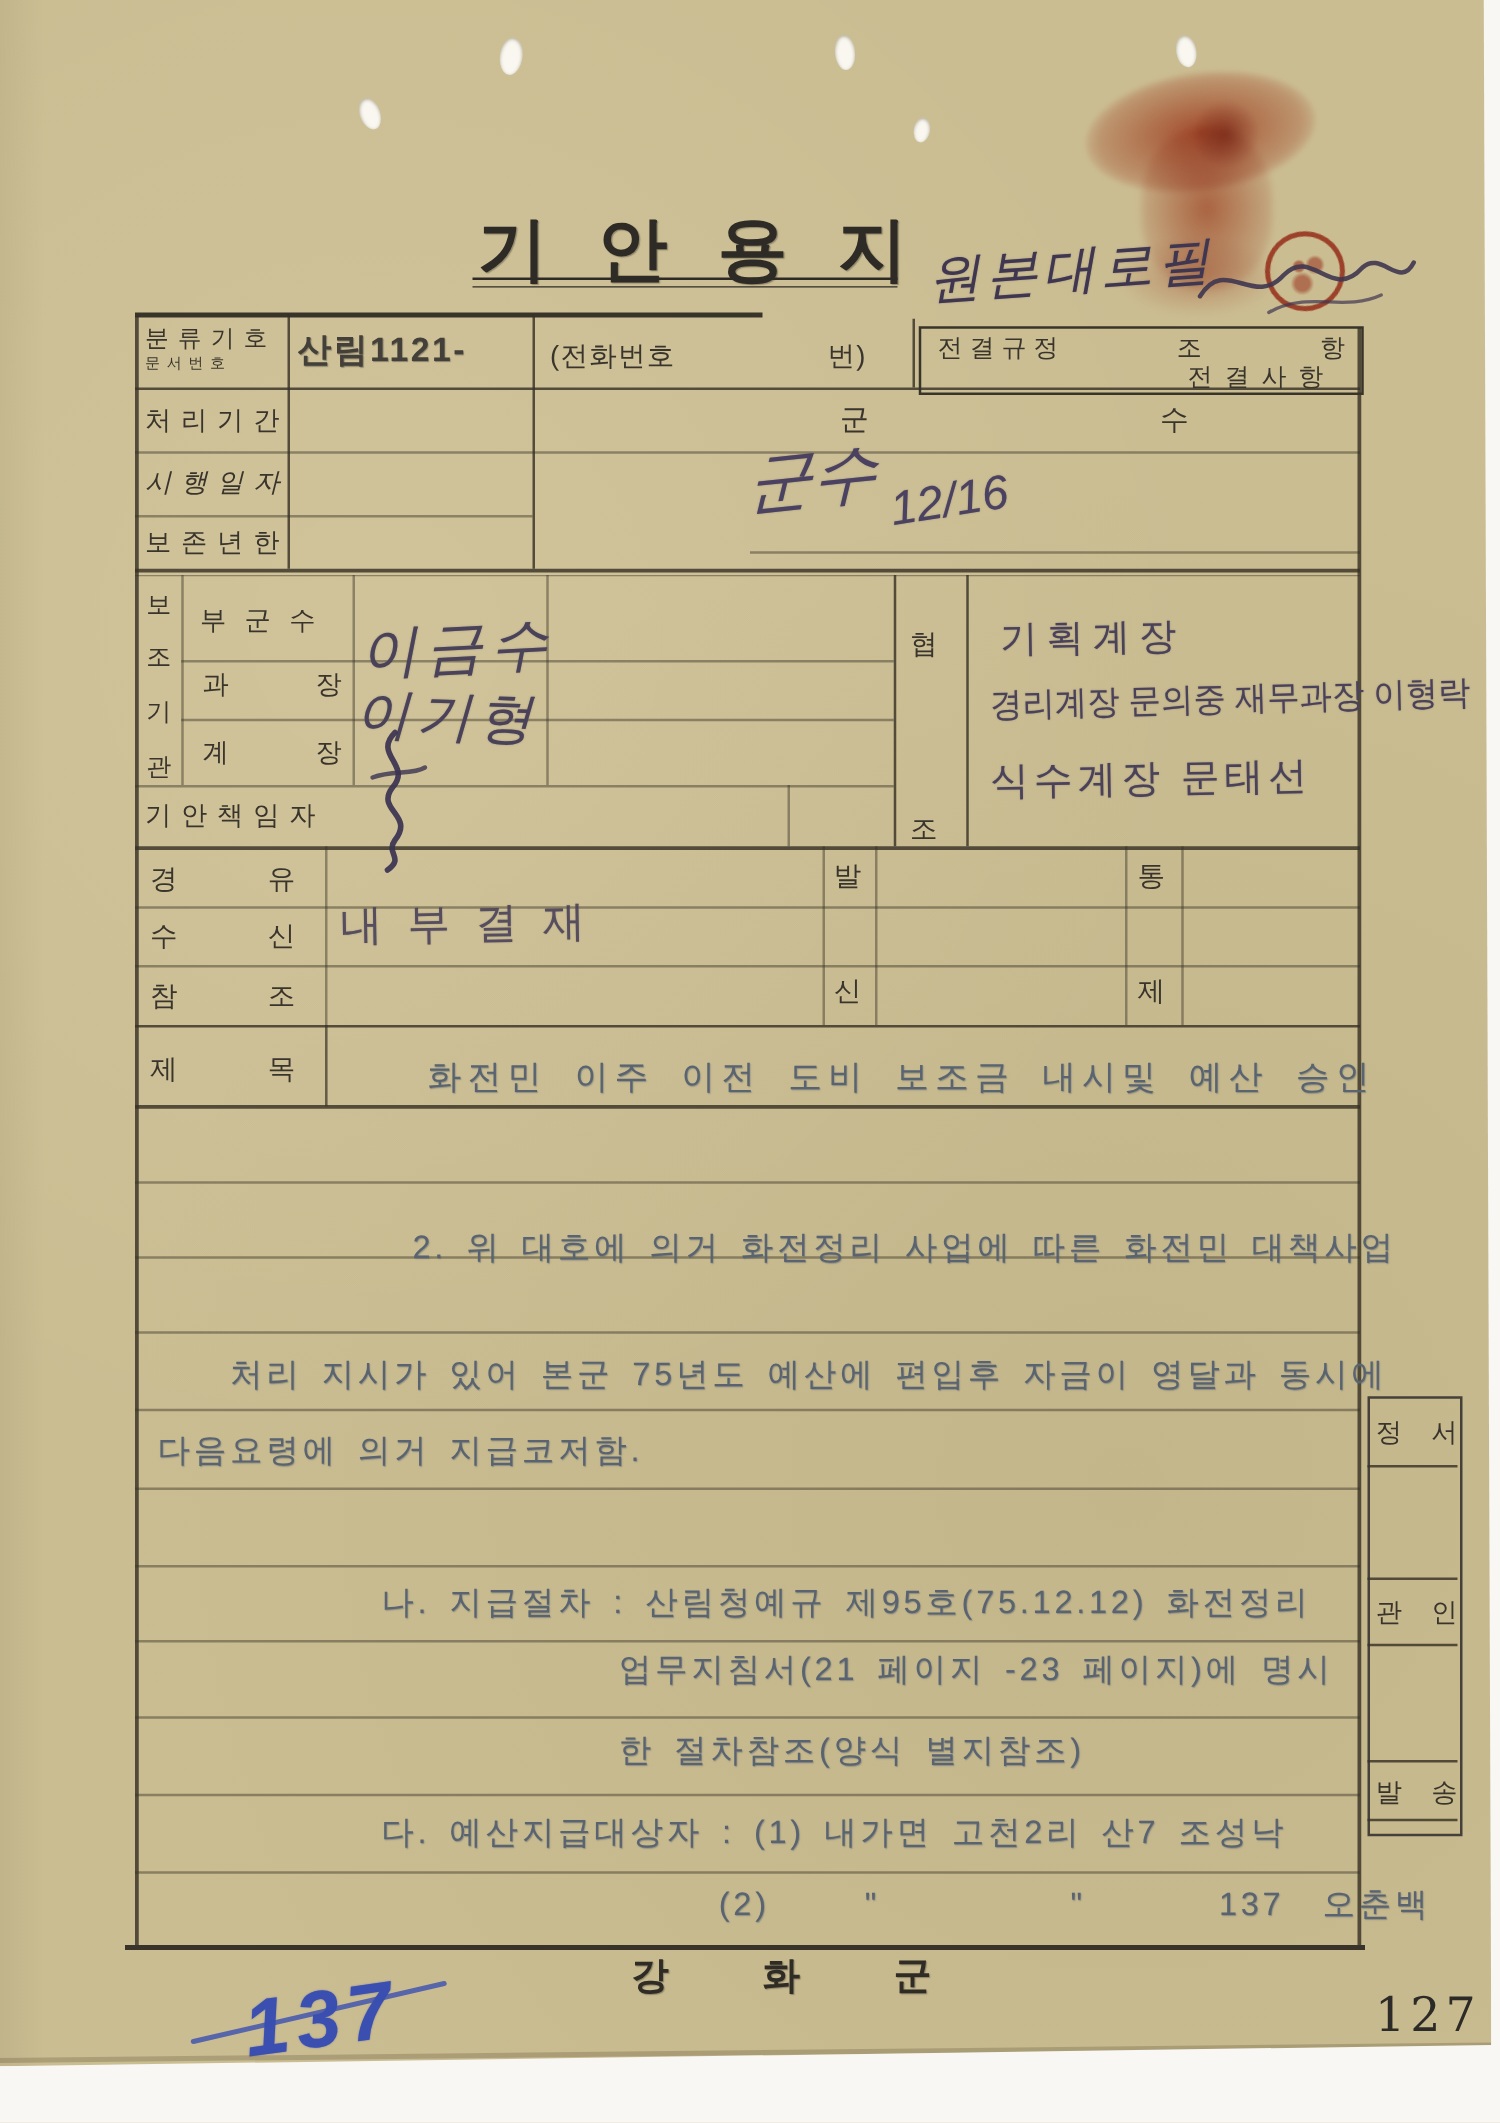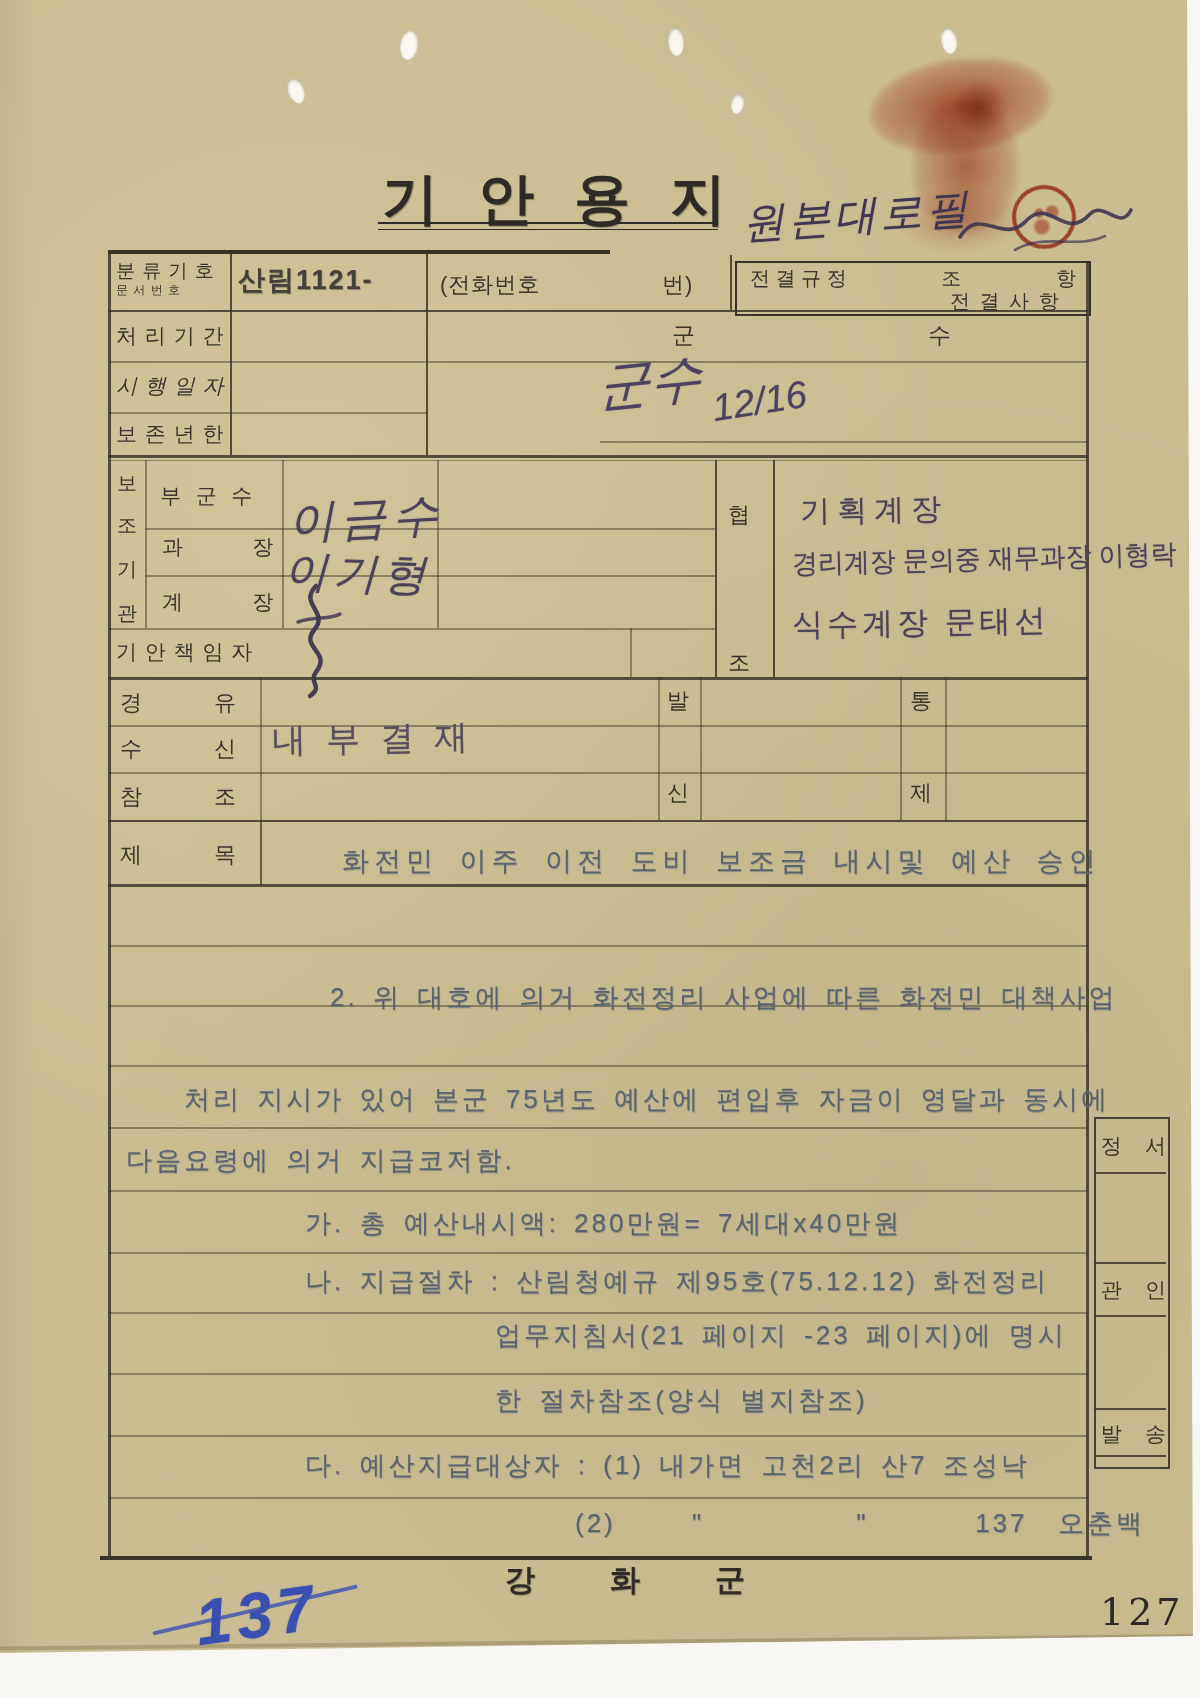--- a/index.html
+++ b/index.html
@@ -150,21 +150,20 @@
   <div class="hl faint" style="left:108px;top:1252px;width:980px;"></div>
   <div class="hl faint" style="left:108px;top:1312px;width:980px;"></div>
   <div class="hl faint" style="left:108px;top:1373px;width:980px;"></div>
   <div class="hl faint" style="left:108px;top:1435px;width:980px;"></div>
   <div class="hl faint" style="left:108px;top:1497px;width:980px;"></div>
   <div class="hl heavy" style="left:100px;top:1556px;width:992px;height:4px;"></div>
 
   <div class="typed" style="left:330px;top:980px;text-align:center;">2. 위 대호에 의거 화전정리 사업에 따른 화전민 대책사업</div>
   <div class="typed" style="left:136px;top:1082px;margin-left:48px;">처리 지시가 있어 본군 75년도 예산에 편입후 자금이 영달과 동시에</div>
   <div class="typed" style="left:126px;top:1143px;">다음요령에 의거 지급코저함.</div>
-  <div class="typed" style="left:305px;top:1206px;">가. 총 예산내시액: 280만원= 7세대x40만원</div>
   <div class="typed" style="left:305px;top:1264px;">나. 지급절차 : 산림청예규 제95호(75.12.12) 화전정리</div>
   <div class="typed" style="left:495px;top:1318px;">업무지침서(21 페이지 -23 페이지)에 명시</div>
   <div class="typed" style="left:495px;top:1383px;">한 절차참조(양식 별지참조)</div>
   <div class="typed" style="left:305px;top:1448px;">다. 예산지급대상자 : (1) 내가면 고천2리 산7 조성낙</div>
   <div class="typed" style="left:575px;top:1506px;">(2)     "          "       137  오춘백</div>
 
   <div class="abs" style="left:1094px;top:1117px;width:72px;height:348px;border:2px solid #45403a;"></div>
   <div class="hl" style="left:1094px;top:1172px;width:72px;"></div>
   <div class="hl" style="left:1094px;top:1262px;width:72px;"></div>
   <div class="hl" style="left:1094px;top:1315px;width:72px;"></div>

